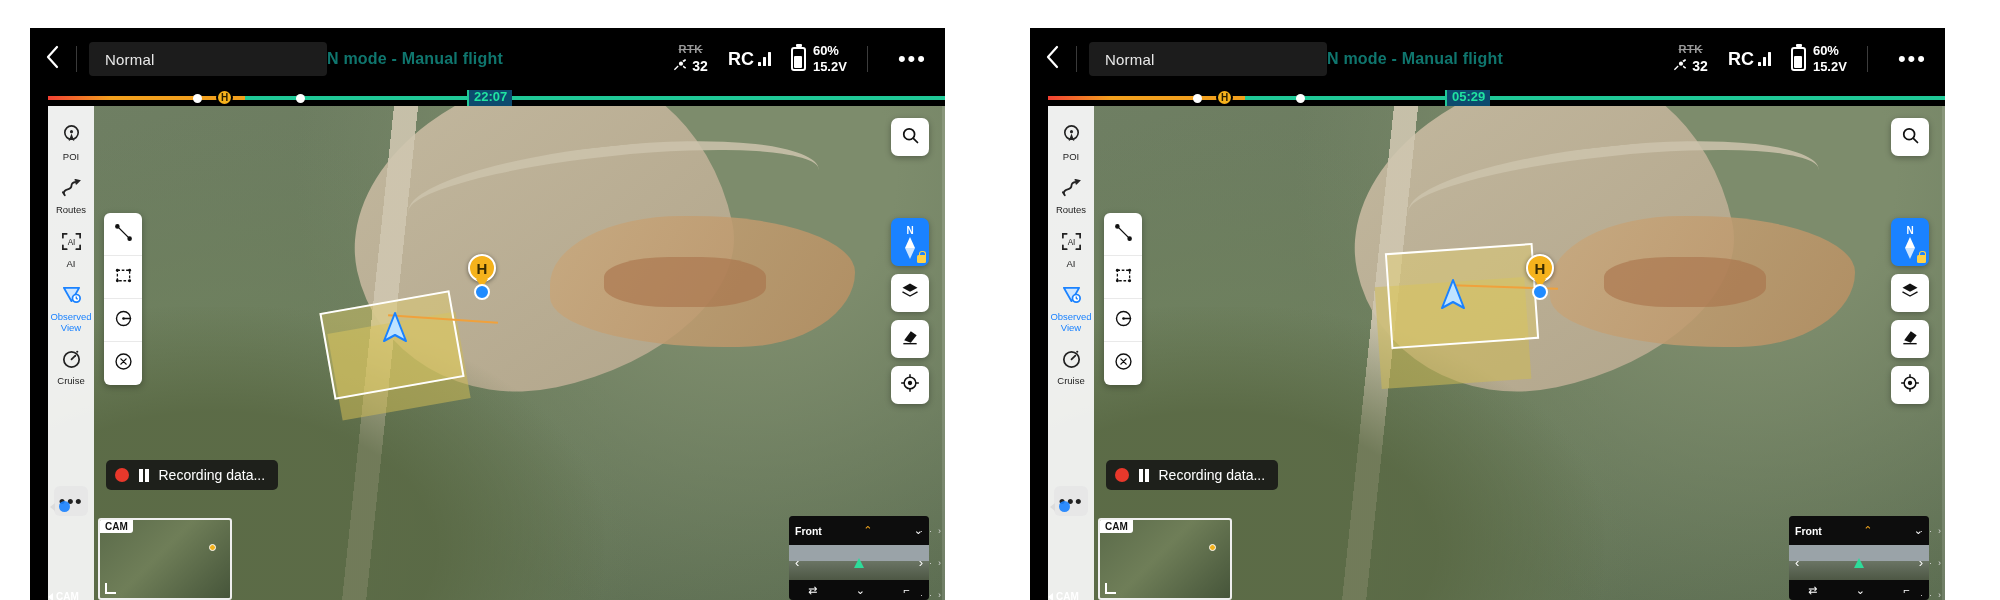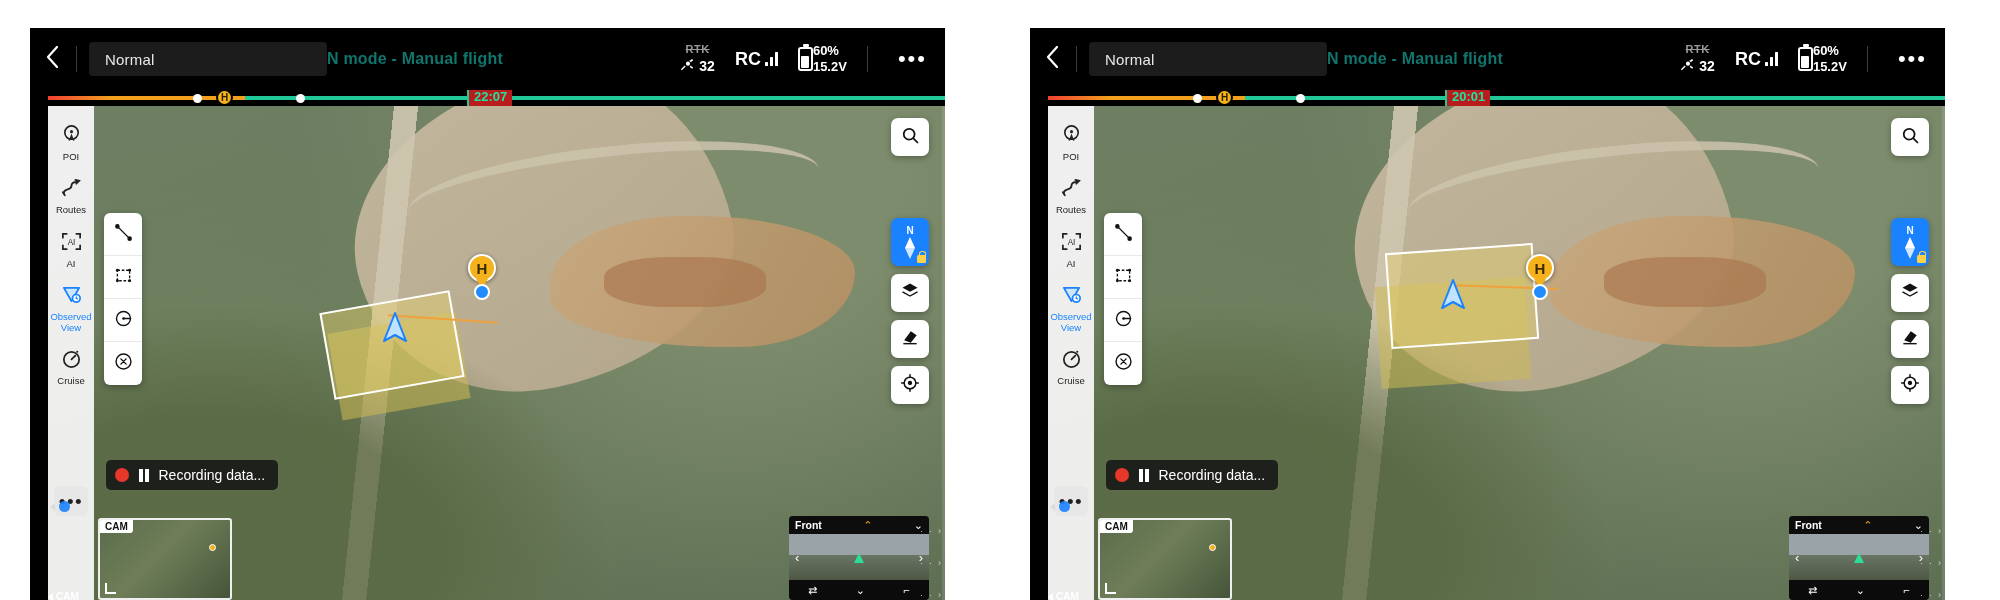--- a/index.html
+++ b/index.html
@@ -47,21 +47,21 @@
     text-decoration: line-through; text-decoration-thickness: 1px;
   }
   .sat-row { display: flex; align-items: center; gap: 4px; color: #fff; font-size: 14px; font-weight: bold; }
   .sat-row svg { width: 15px; height: 15px; }
   .rc-block { display: flex; align-items: center; gap: 4px; color: #fff; font-size: 18px; font-weight: bold; }
   .bars { display: flex; align-items: flex-end; gap: 2px; height: 14px; }
   .bars i { display: block; width: 3px; background: #fff; border-radius: .5px; }
   .bars i:nth-child(1) { height: 4px; }
   .bars i:nth-child(2) { height: 9px; }
   .bars i:nth-child(3) { height: 14px; }
-  .batt-block { display: flex; align-items: center; }
+  .batt-block { display: flex; align-items: center; gap: 7px; }
   .batt-icon {
     width: 15px; height: 24px; border: 2px solid #fff; border-radius: 3px; position: relative;
   }
   .batt-icon::before {
     content: ""; position: absolute; top: -5px; left: 3.5px; width: 6px; height: 3px;
     background: #fff; border-radius: 1px;
   }
   .batt-icon::after {
     content: ""; position: absolute; left: 1.5px; right: 1.5px; bottom: 1.5px; height: 60%;
     background: #fff; border-radius: 1px;
@@ -82,21 +82,21 @@
     background: #fff;
   }
   .tl-dot.d1 { left: 163px; }
   .tl-dot.d2 { left: 266px; }
   .tl-home {
     position: absolute; top: -1px; left: 186px; width: 17px; height: 17px; border-radius: 50%;
     background: #f5b21c; border: 2px solid #000; color: #2b2000; font-size: 10px;
     font-weight: bold; display: flex; align-items: center; justify-content: center;
   }
   .tl-time {
-    position: absolute; top: -3px; height: 19px; background: #b91c1c;
+    position: absolute; top: -3px; height: 19px; background: #0c4a6e;
     color: #20e3a0; font-size: 13px; font-weight: bold; display: flex; align-items: center;
     padding: 0 5px; border-left: 2px solid #20c997;
   }
 
   
   .map {
     position: absolute; left: 18px; top: 78px; right: 0; bottom: 0;
     background:
       radial-gradient(circle at 18% 86%, #70825f 0 16%, transparent 50%),
       radial-gradient(circle at 78% 14%, #7d8c6c 0 18%, transparent 55%),
@@ -281,21 +281,21 @@
   }
   .loc-pin { width: 11px; height: 11px; border-radius: 50%; background: #1a82ff; opacity: .9; }
 
   
   .fpv {
     position: absolute; right: 16px; bottom: 8px; width: 140px; height: 84px;
     background: #1d1d1d; border-radius: 4px; overflow: hidden; z-index: 16;
     display: flex; flex-direction: column;
   }
   .fpv-head {
-    height: 18px; display: flex; align-items: center; justify-content: space-between;
+    height: 29px; display: flex; align-items: center; justify-content: space-between;
     padding: 0 6px; background: rgba(0,0,0,.55);
   }
   .fpv-title { color: #fff; font-size: 10.5px; font-weight: bold; }
   .fpv-chev { color: #f0a51e; font-size: 11px; line-height: 1; }
   .fpv-chev2 { color: #fff; font-size: 11px; line-height: 1; }
   .fpv-body {
     flex: 1; position: relative;
     background: linear-gradient(180deg,#9aa3a8 0 45%,#6b7565 45%,#4d5744 100%);
     display: flex; align-items: center; justify-content: space-between; padding: 0 6px;
   }
@@ -669,21 +669,21 @@
 
       <div class="timeline">
         <div class="tl-track">
           <div class="tl-seg tl-red"></div>
           <div class="tl-seg tl-amber"></div>
           <div class="tl-seg tl-green"></div>
         </div>
         <div class="tl-dot d1"></div>
         <div class="tl-dot d2"></div>
         <div class="tl-home">H</div>
-        <div class="tl-time" style="left:415px;">20:01</div>
+        <div class="tl-time" style="left:415px;">05:29</div>
       </div>
 
       <div class="map">
         <div class="terrain-a"></div>
         <div class="terrain-b"></div>
         <div class="terrain-c"></div>
         <div class="road"></div>
         <div class="road2"></div>
         <div class="dark-veg"></div>
 

